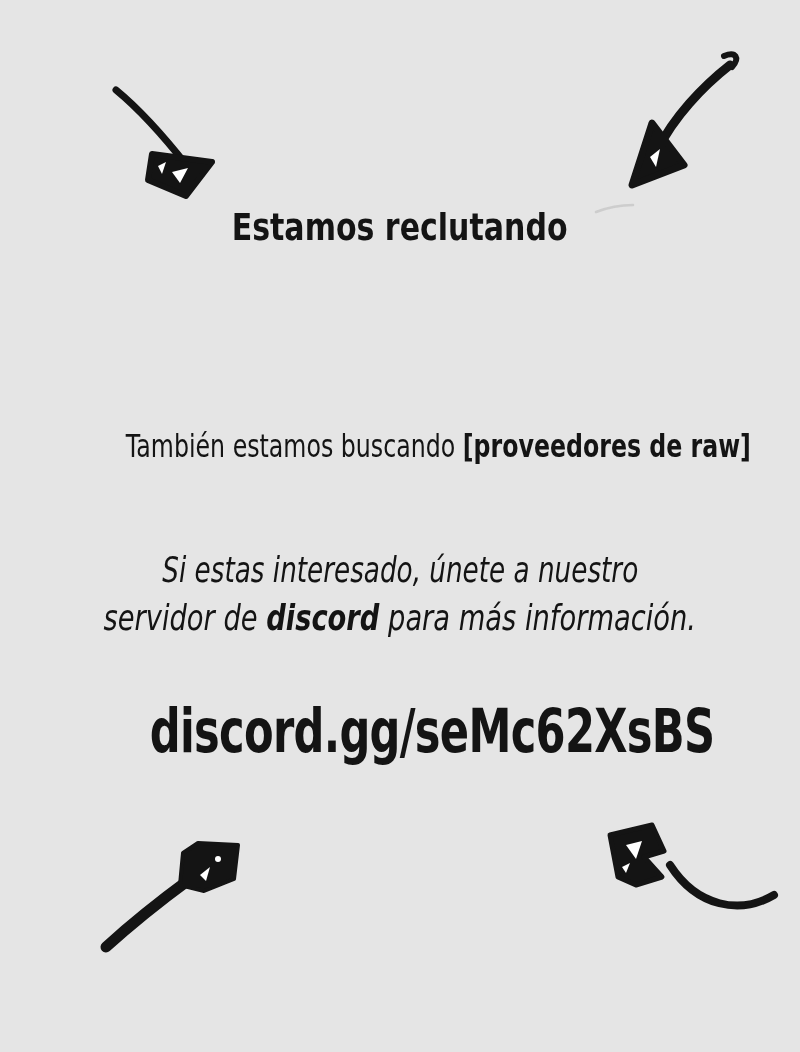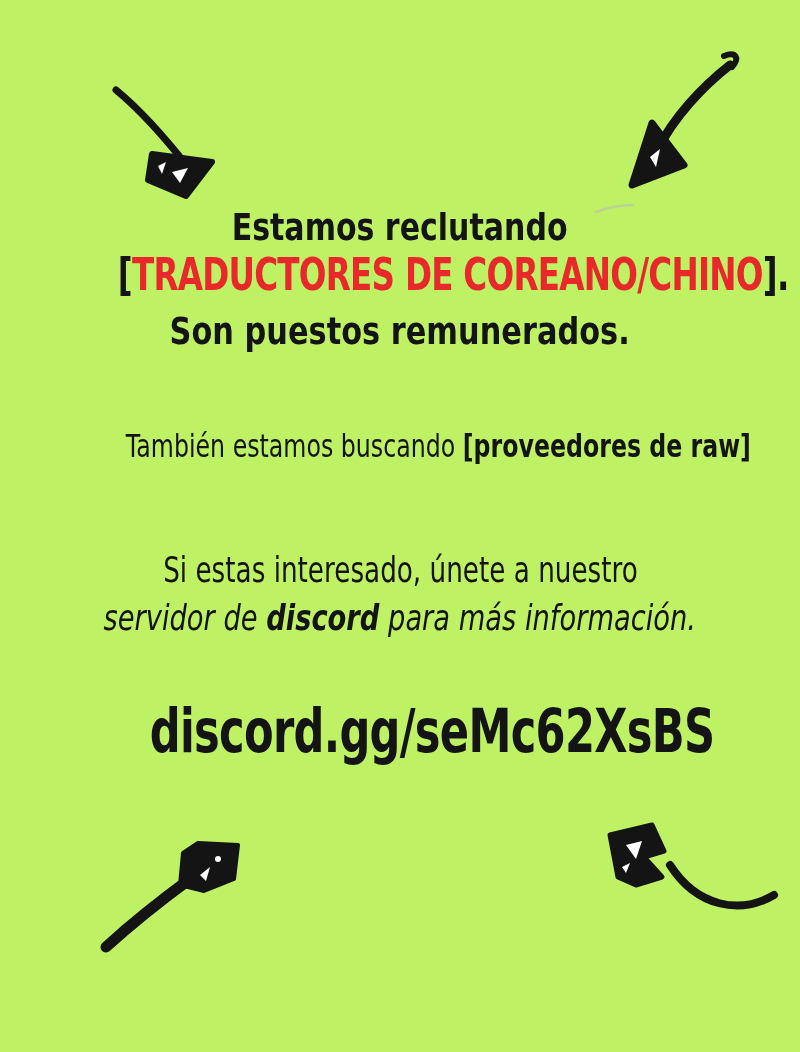--- a/index.html
+++ b/index.html
@@ -4,21 +4,21 @@
 <style>
   html, body {
     margin: 0;
     padding: 0;
     background: #ffffff;
   }
   .poster {
     position: relative;
     width: 800px;
     height: 1052px;
-    background: #bef264;
+    background: #e5e5e5;
     overflow: hidden;
     font-family: "DejaVu Sans", sans-serif;
     color: #141414;
   }
   .line {
     position: absolute;
     left: 0;
     width: 800px;
     text-align: center;
     line-height: 1.05;
@@ -36,21 +36,21 @@
   .l-role .squish { transform: scaleX(0.74); letter-spacing: -1px; }
   .l-role .red    { color: #e8282b; }
   .l-role .bracket{ color: #141414; }
   .l-paid         { top: 312px; font-size: 38px; font-weight: 600; }
   .l-paid .squish { transform: scaleX(0.80); }
   .l-also         { top: 430px; font-size: 32px; font-weight: 500; margin-left: 16px; }
   .l-also .squish { transform: scaleX(0.74); }
   .l-also .bold   { font-weight: 800; }
   .l-also2        { top: 476px; font-size: 32px; font-weight: 500; }
   .l-also2 .squish{ transform: scaleX(0.72); }
-  .l-cta1         { top: 552px; font-size: 35px; font-weight: 500; }
+  .l-cta1         { top: 552px; font-size: 35px; font-weight: 500; font-style: italic; }
   .l-cta1 .squish { transform: scaleX(0.75); }
   .l-cta2         { top: 600px; font-size: 35px; font-weight: 500; font-style: italic; }
   .l-cta2 .squish { transform: scaleX(0.78); }
   .l-cta2 .bold   { font-weight: 800; }
   .l-link         { top: 700px; font-size: 60px; font-weight: 800; padding-left: 32px; }
   .l-link .squish { transform: scaleX(0.72); letter-spacing: -1px; }
 
   .arrow {
     position: absolute;
   }
@@ -87,29 +87,21 @@
   <div class="smudge">
     <svg width="44" height="16" viewBox="0 0 44 16">
       <path d="M3,12 C16,7 28,5 40,5" fill="none" stroke="#bdbdbd" stroke-width="2.5" stroke-linecap="round" opacity="0.6"></path>
     </svg>
   </div>
 
   <div class="line l-heading">
     <span class="squish">Estamos reclutando</span>
   </div>
 
-  <div class="line l-role">
-    <span class="squish">
-      <span class="bracket">[</span><span class="red">TRADUCTORES DE COREANO/CHINO</span><span class="bracket">].</span>
-    </span>
-  </div>
 
-  <div class="line l-paid">
-    <span class="squish">Son puestos remunerados.</span>
-  </div>
 
   <div class="line l-also">
     <span class="squish">
       <span>También estamos buscando </span><span class="bold">[proveedores de raw]</span>
     </span>
   </div>
 
 
   <div class="line l-cta1">
     <span class="squish">Si estas interesado, únete a nuestro</span>

